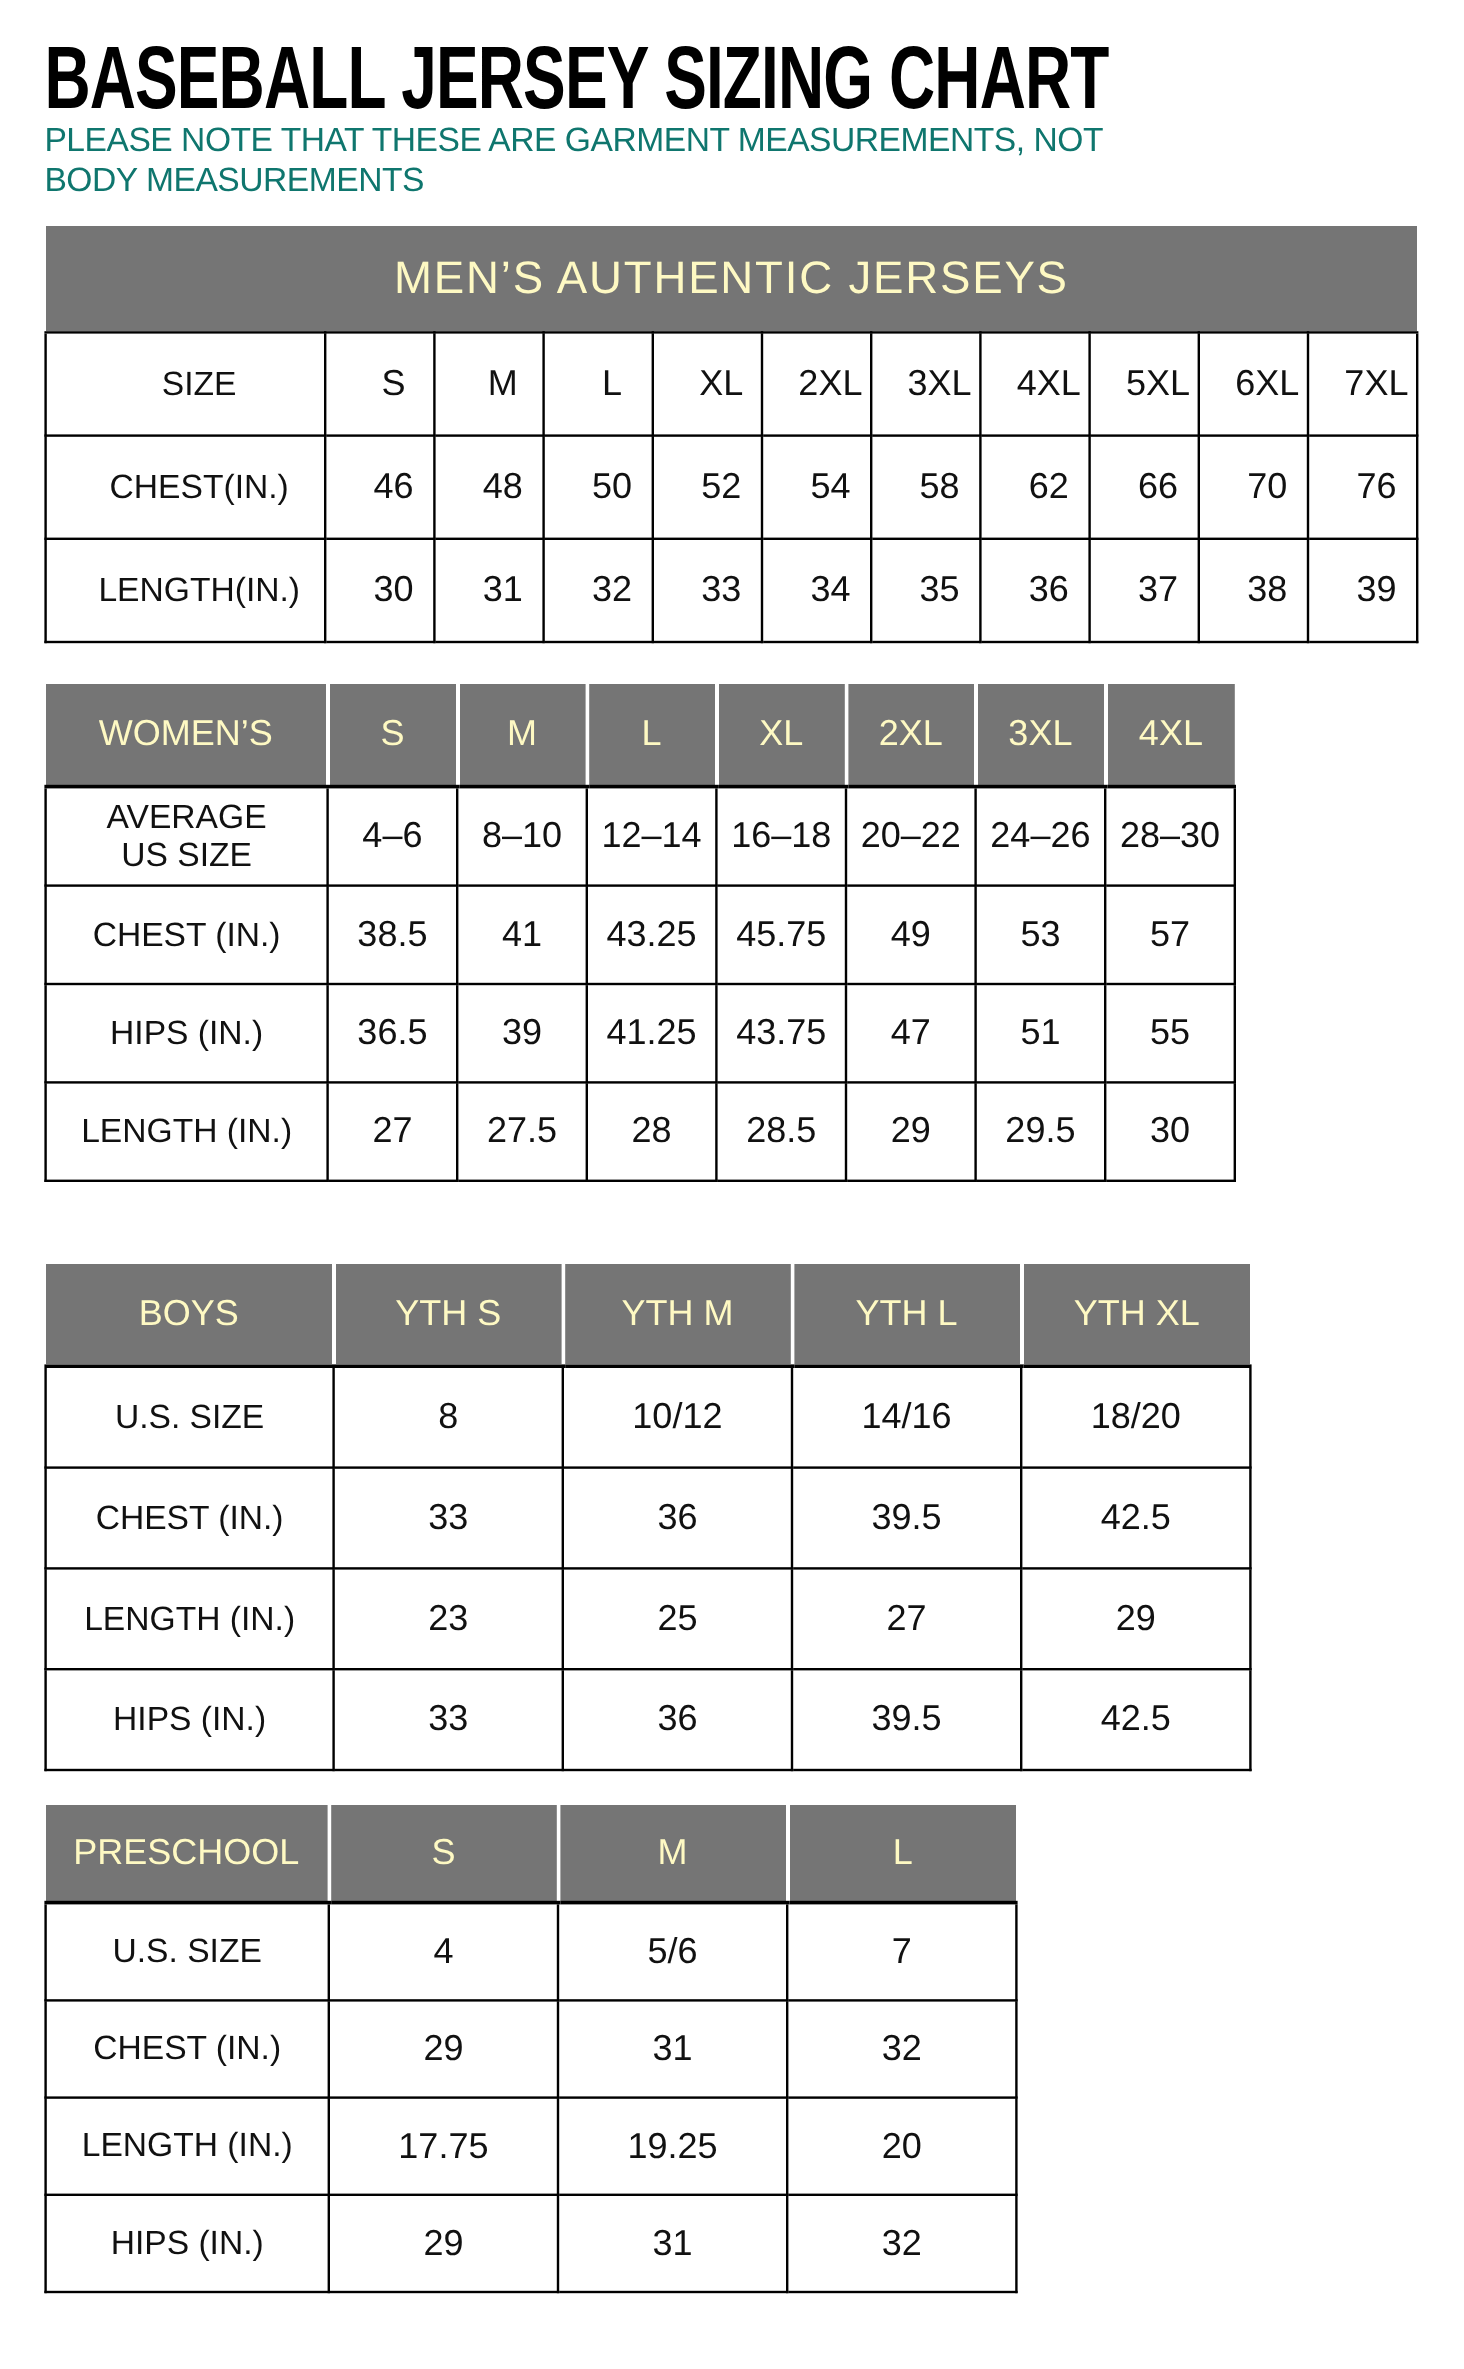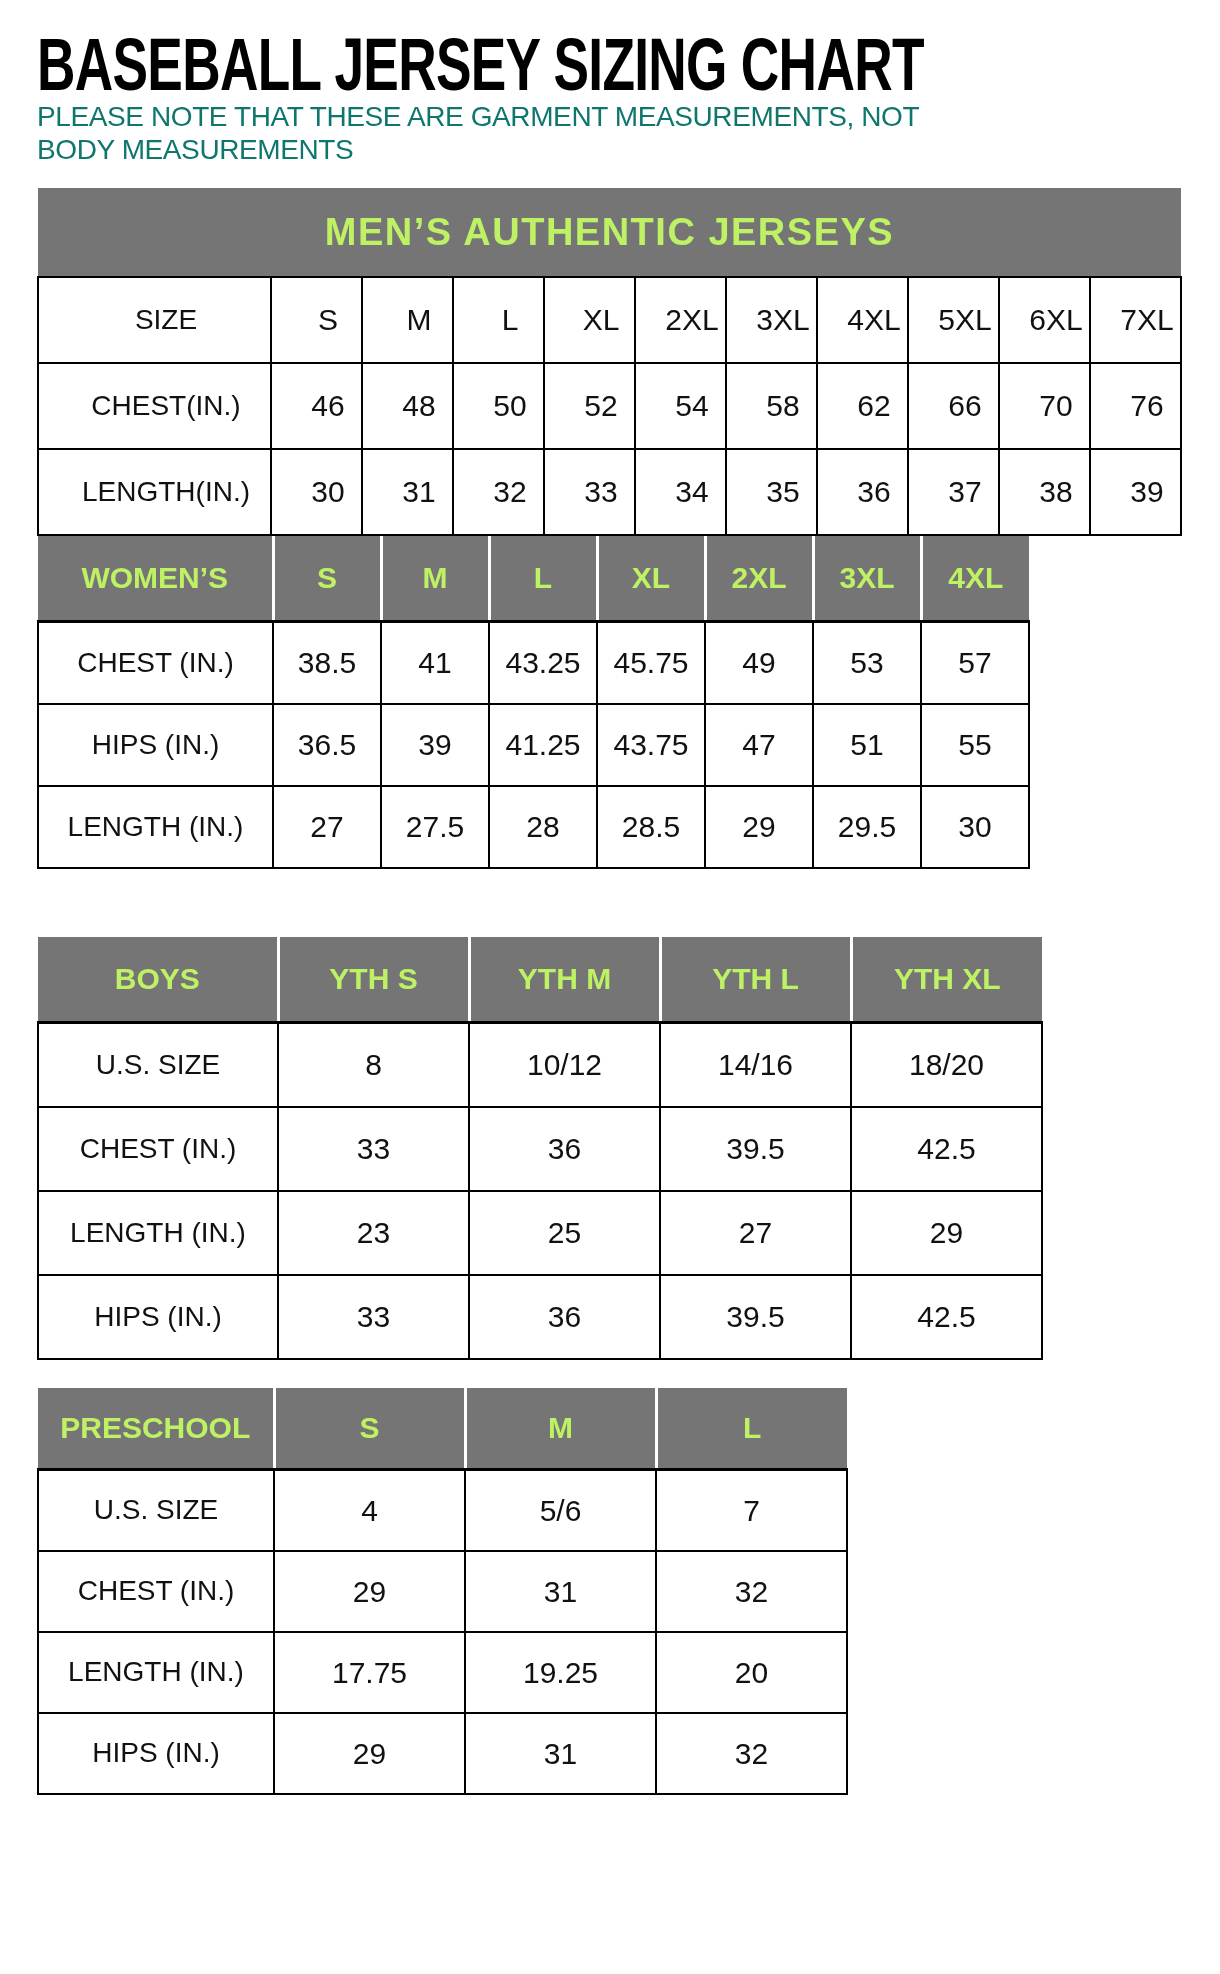--- a/index.html
+++ b/index.html
@@ -23,34 +23,34 @@
   }
   
   table { table-layout: fixed; border-collapse: collapse; }
   td, th { text-align: center; vertical-align: middle; overflow: hidden; }
   td {
     border: 2px solid #000; font-size: 30px; color: #111;
     background: #fff;
   }
   td.lbl { font-size: 28px; white-space: pre-line; line-height: 1.15; }
   th {
-    background: #757575; color: #bef264; font-weight: 700; font-size: 30px;
+    background: #757575; color: #fef9c3; font-weight: 400; font-size: 30px;
     border-left: 3px solid #fff; border-right: 3px solid #fff;
     border-top: none; border-bottom: 3px solid #000;
   }
   th:first-child { border-left: none; }
   th:last-child  { border-right: none; }
   th.banner {
     font-size: 38px; letter-spacing: 1.5px; border: none;
     border-bottom: 2px solid #000; height: 86px;
   }
   
   .tbl-mens      { margin-top: 22px; }
   .tbl-mens td   { height: 82px; padding-left: 24px; }
-  .tbl-womens    { }
+  .tbl-womens    { margin-top: 34px; }
   .tbl-womens th { height: 82px; }
   .tbl-womens td { height: 78px; }
   .tbl-boys      { margin-top: 68px; }
   .tbl-boys th   { height: 82px; }
   .tbl-boys td   { height: 80px; }
   .tbl-pre       { margin-top: 28px; }
   .tbl-pre th    { height: 78px; }
   .tbl-pre td    { height: 77px; }
 </style>
 </head>
@@ -121,20 +121,31 @@
         <th>WOMEN’S</th>
         <th>S</th>
         <th>M</th>
         <th>L</th>
         <th>XL</th>
         <th>2XL</th>
         <th>3XL</th>
         <th>4XL</th>
       </tr>
       <tr>
+        <td class="lbl">AVERAGE
+US SIZE</td>
+        <td class="val">4–6</td>
+        <td class="val">8–10</td>
+        <td class="val">12–14</td>
+        <td class="val">16–18</td>
+        <td class="val">20–22</td>
+        <td class="val">24–26</td>
+        <td class="val">28–30</td>
+      </tr>
+      <tr>
         <td class="lbl">CHEST (IN.)</td>
         <td class="val">38.5</td>
         <td class="val">41</td>
         <td class="val">43.25</td>
         <td class="val">45.75</td>
         <td class="val">49</td>
         <td class="val">53</td>
         <td class="val">57</td>
       </tr>
       <tr>

